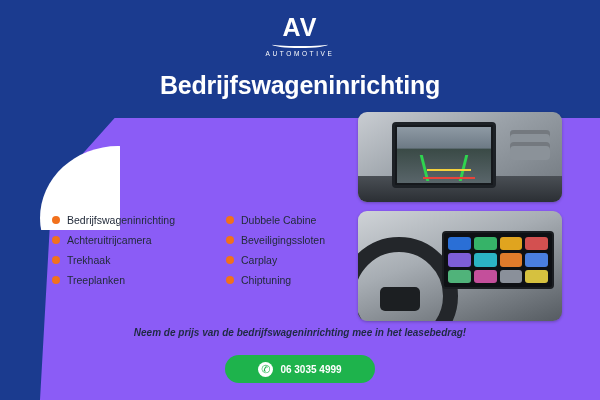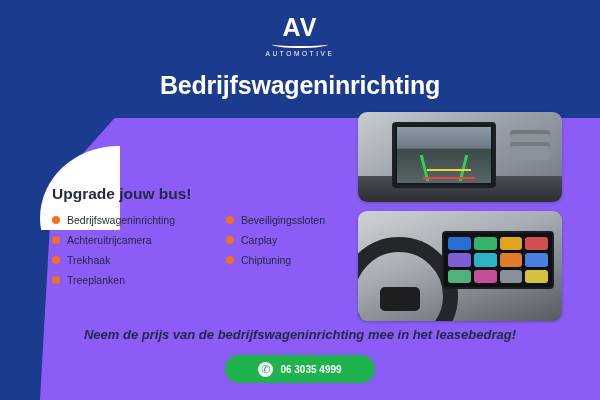--- a/index.html
+++ b/index.html
@@ -117,21 +117,21 @@
   .item-label {
     font-size: 10.5px;
     color: #222b3a;
     white-space: nowrap;
   }
   .tagline {
     position: absolute;
     left: 0; right: 0; top: 327px;
     z-index: 6;
     text-align: center;
-    font-size: 13px;
+    font-size: 10px;
     font-style: italic;
     font-weight: bold;
     color: #1f2a44;
   }
   .cta {
     position: absolute;
     left: 50%; top: 355px;
     transform: translateX(-50%);
     z-index: 6;
     display: flex;
@@ -242,21 +242,20 @@
   <div class="wedge-curve"></div>
 
   <div class="logo">
     <div class="logo-mark">AV</div>
     <div class="logo-swoosh"></div>
     <div class="logo-sub">AUTOMOTIVE</div>
   </div>
 
   <div class="headline">Bedrijfswageninrichting</div>
 
-  <div class="sub-title">Upgrade jouw bus!</div>
 
   <div class="lists">
     <div class="col">
       <div class="item">
         <span class="bullet"></span>
         <span class="item-label">Bedrijfswageninrichting</span>
       </div>
       <div class="item">
         <span class="bullet"></span>
         <span class="item-label">Achteruitrijcamera</span>
@@ -264,20 +263,24 @@
       <div class="item">
         <span class="bullet"></span>
         <span class="item-label">Trekhaak</span>
       </div>
       <div class="item">
         <span class="bullet"></span>
         <span class="item-label">Treeplanken</span>
       </div>
     </div>
     <div class="col">
+      <div class="item">
+        <span class="bullet"></span>
+        <span class="item-label">Dubbele Cabine</span>
+      </div>
       <div class="item">
         <span class="bullet"></span>
         <span class="item-label">Beveiligingssloten</span>
       </div>
       <div class="item">
         <span class="bullet"></span>
         <span class="item-label">Carplay</span>
       </div>
       <div class="item">
         <span class="bullet"></span>

